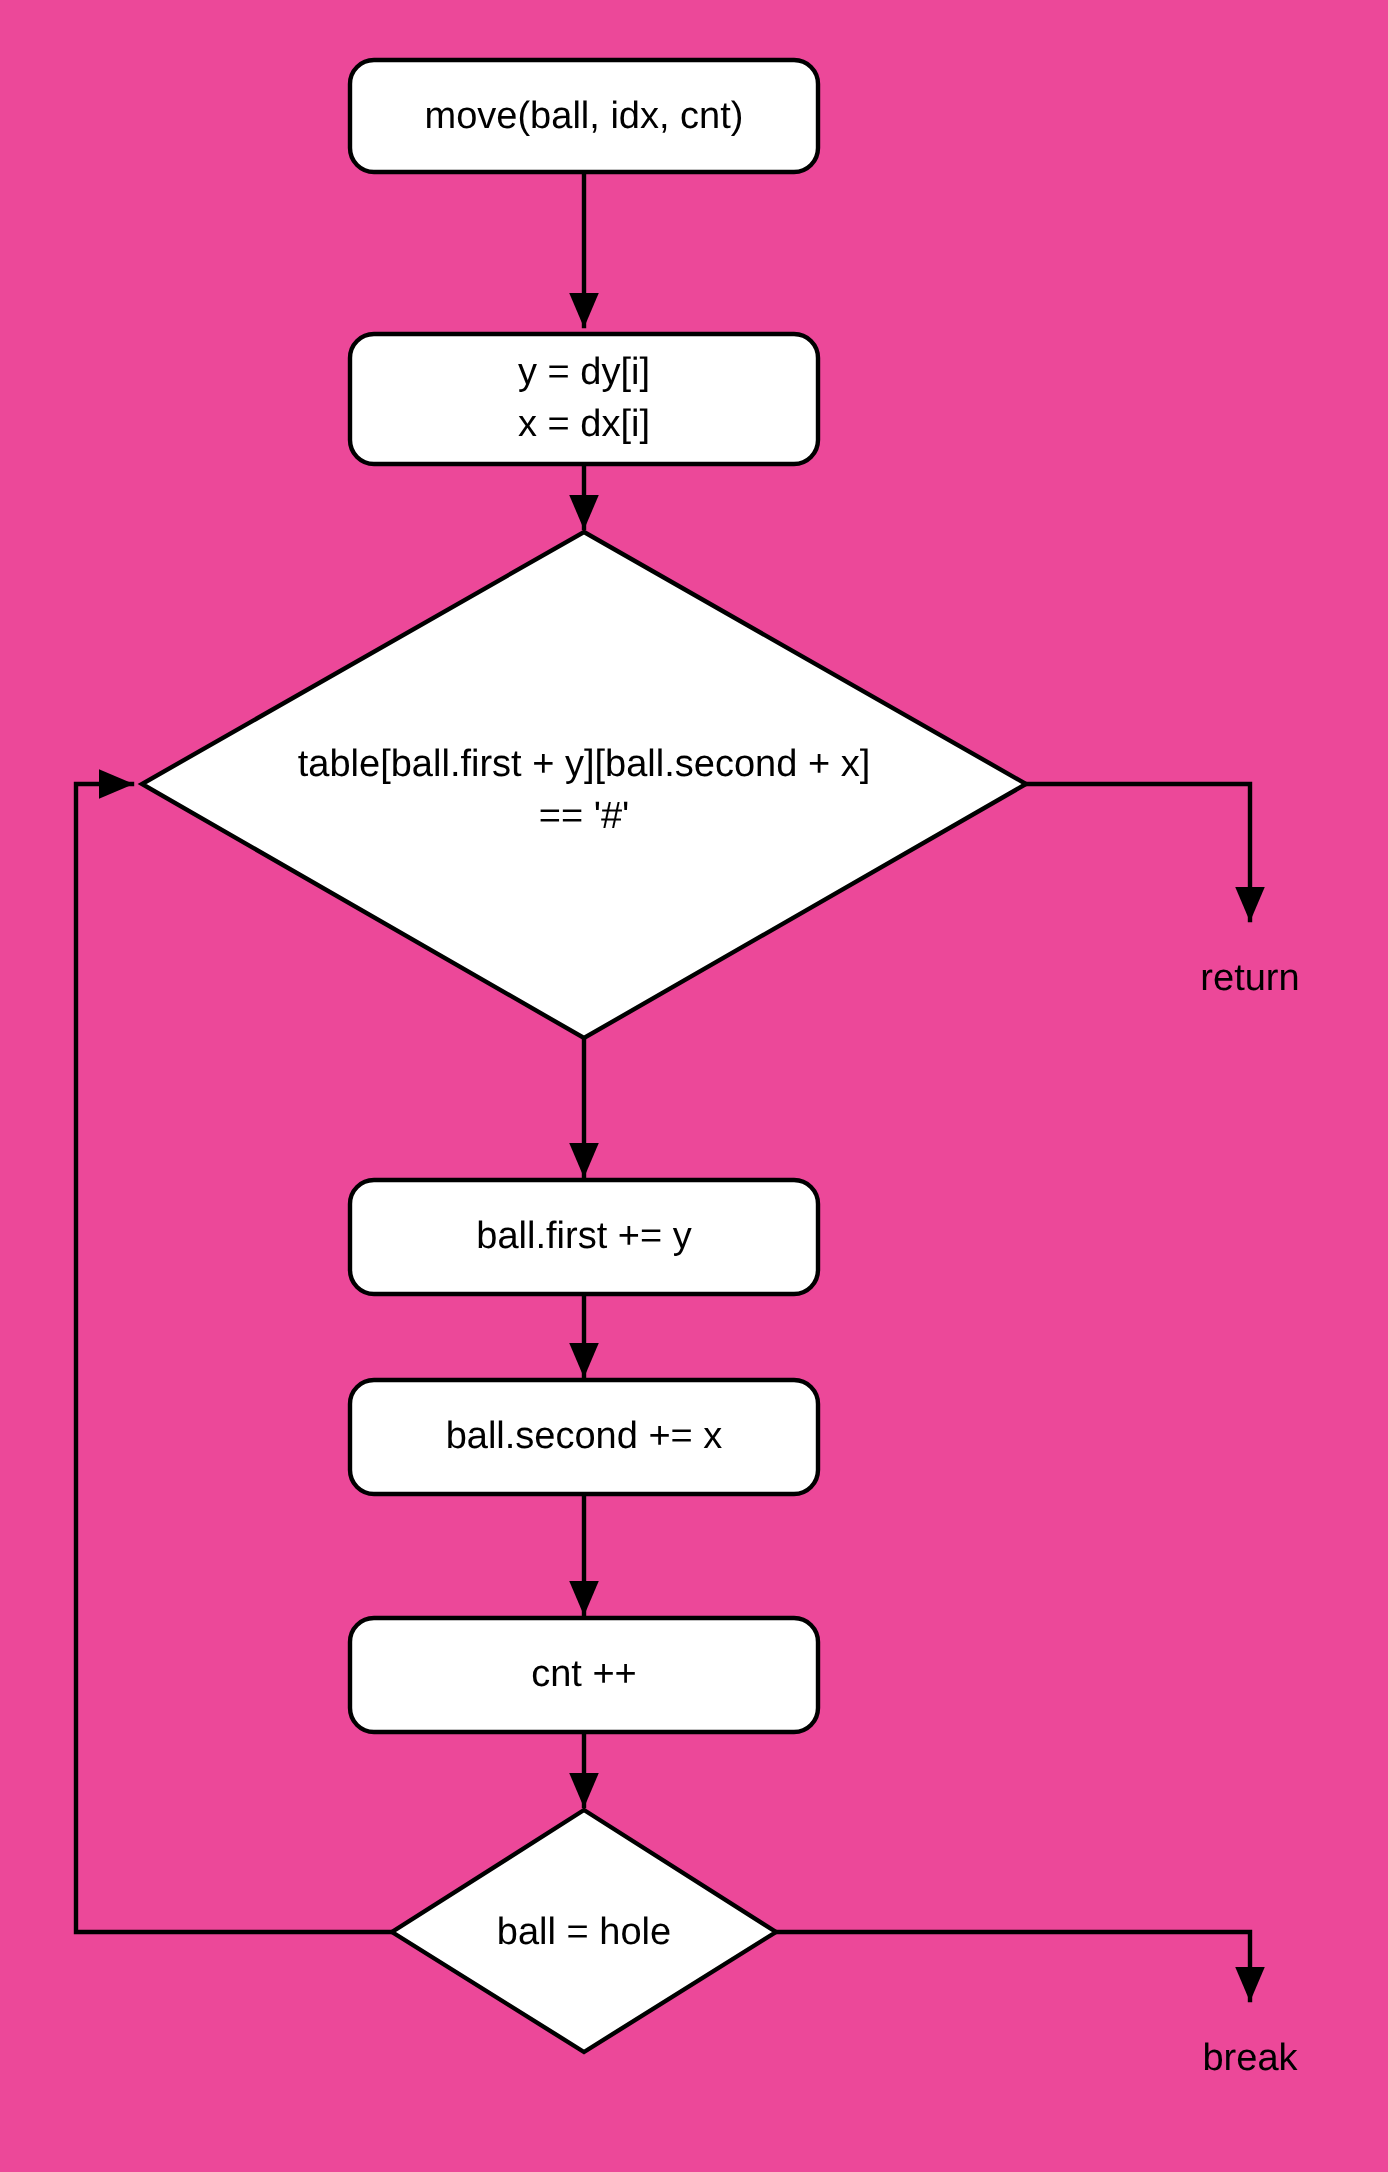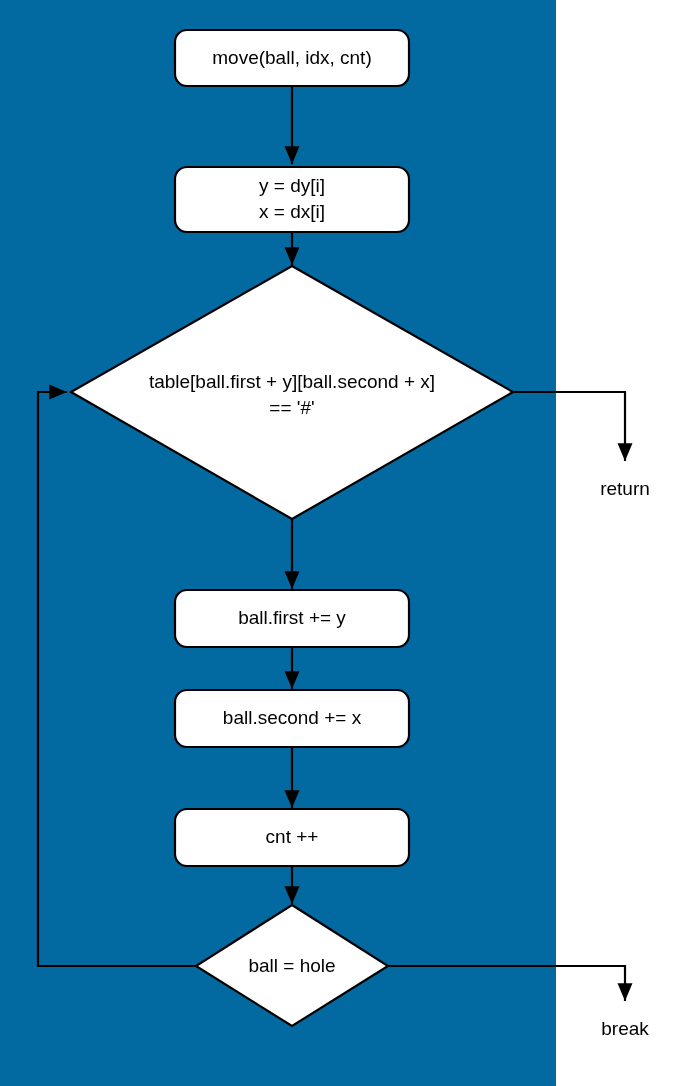--- a/index.html
+++ b/index.html
@@ -8,23 +8,23 @@
     background: #ffffff;
   }
   body {
     width: 694px;
     height: 1086px;
     font-family: "Liberation Sans", sans-serif;
     overflow: hidden;
   }
   #flowchart-root {
     position: relative;
-    width: 556px;
+    width: 694px;
     height: 1086px;
-    background: #0369a1;
+    background: #ec4899;
   }
   svg#flow-svg {
     display: block;
     width: 694px;
     height: 1086px;
   }
   .node-shape {
     fill: #ffffff;
     stroke: #000000;
     stroke-width: 2.2;

